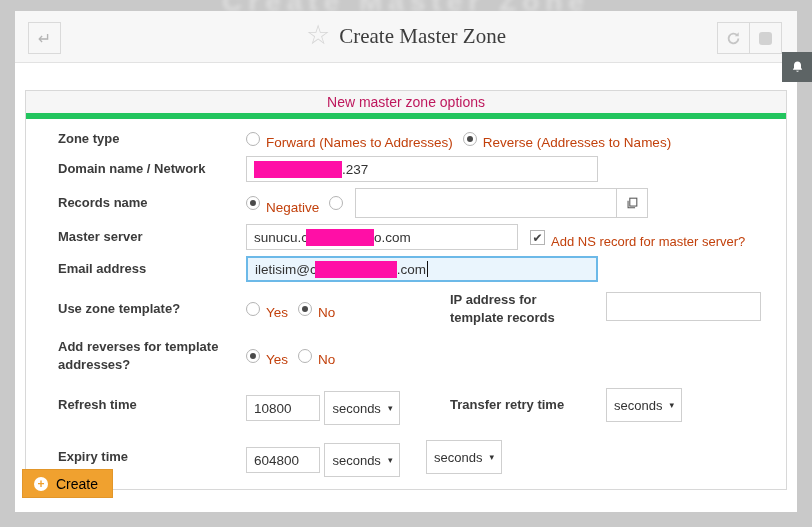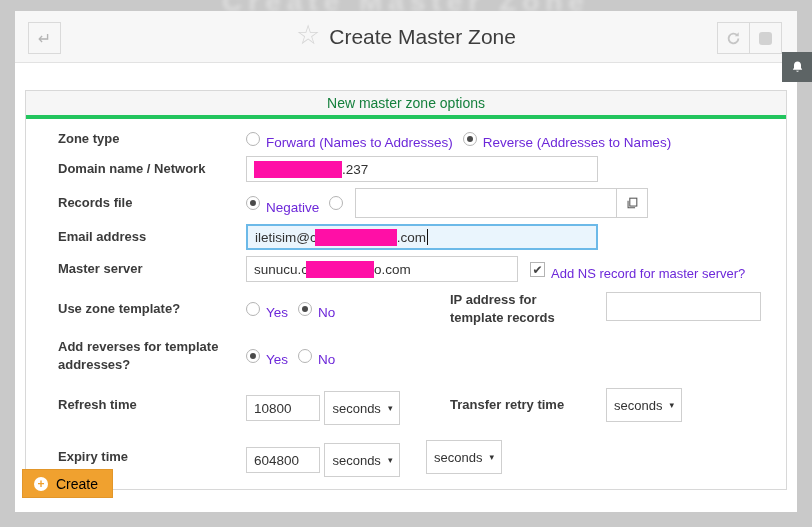--- a/index.html
+++ b/index.html
@@ -33,35 +33,35 @@
     color: #b5b5b5; font-size: 16px; cursor: pointer;
   }
   .back-btn { position: absolute; left: 13px; top: 11px; }
   .hdr-right { position: absolute; right: 15px; top: 11px; display: flex; }
   .hdr-right .icon-btn + .icon-btn { margin-left: -1px; }
   .stop-glyph { width: 13px; height: 13px; background: #d2d2d2; border-radius: 3px; }
   .title-wrap {
     height: 100%; display: flex; align-items: center; justify-content: center; gap: 9px;
   }
   .star-icon { color: #d6d6d6; font-size: 27px; line-height: 1; margin-top: -3px; }
-  .page-title { font-size: 21px; color: #3d3d3d; }
+  .page-title { font-size: 21px; color: #3d3d3d; font-family: Liberation Serif, serif; }
   .bell-tab {
     position: absolute; right: 0; top: 52px; width: 30px; height: 30px;
     background: var(--bell-bg, #5d6465); display: flex;
     align-items: center; justify-content: center; cursor: pointer; z-index: 5;
   }
   
   .panel {
     position: absolute; left: 10px; top: 79px; width: 762px;
     border: 1px solid #d8d8d8; background: #fff;
   }
   .panel-title {
-    height: 28px; background: #f6f6f6; border-bottom: 4px solid #22c55e;
+    height: 28px; background: #f6f6f6; border-bottom: 6px solid #22c55e;
     display: flex; align-items: center; justify-content: center;
-    font-size: 14px; color: #15803d;
+    font-size: 14px; color: #be185d;
   }
   .panel-body { padding: 5px 0 6px 0; }
   .frow {
     display: grid; grid-template-columns: 212px 180px 180px 1fr;
     align-items: center; padding: 3px 0 3px 8px;
   }
   .flabel { font-weight: bold; font-size: 13px; color: #3b3b3b; padding-right: 14px; line-height: 1.35; margin-left: 24px; }
   .span3 { grid-column: 2 / 5; }
   
   .tinput {
@@ -85,21 +85,21 @@
   .caret-cursor { display: inline-block; width: 1px; height: 16px; background: #111; margin-left: 1px; }
   .radio {
     display: inline-block; width: 14px; height: 14px; border-radius: 50%;
     border: 1px solid #b4b4b4; background: #fff; position: relative;
     vertical-align: -2px; cursor: pointer; flex: none;
   }
   .radio.checked::after {
     content: ""; position: absolute; left: 3px; top: 3px;
     width: 6px; height: 6px; border-radius: 50%; background: #4a4a4a;
   }
-  .rlabel { font-size: 13.5px; color: #6d28d9; margin: 8px 10px 0 6px; }
+  .rlabel { font-size: 13.5px; color: #c2410c; margin: 8px 10px 0 6px; }
   .ctl-inline { display: flex; align-items: center; }
   .checkbox {
     display: inline-block; width: 15px; height: 15px; border: 1px solid #b4b4b4;
     background: #fff; text-align: center; line-height: 14px; font-size: 12px;
     color: #444; cursor: pointer; flex: none;
   }
   .file-btn {
     width: 32px; height: 30px; border: 1px solid #cfcfcf; background: #fff;
     display: inline-flex; align-items: center; justify-content: center;
     margin-left: -1px; cursor: pointer; color: #555;
@@ -183,62 +183,62 @@
         <div class="flabel">Domain name / Network</div>
         <div class="span3">
           <div class="tinput w-domain">
             <span class="redact r-domain"></span>
               <span>.237</span>
           </div>
         </div>
       </div>
 
       <div class="frow">
-        <div class="flabel">Records file</div>
+        <div class="flabel">Records name</div>
         <div class="span3 ctl-inline">
           <span class="radio checked"></span>
           <span class="rlabel">Negative</span>
           <span class="radio" style="margin-right:12px"></span>
           <div class="tinput records-input"></div>
           <div class="file-btn">
             <span style="display:flex">
               <svg width="14" height="14" viewBox="0 0 16 16">
                 <rect x="5.5" y="2.5" width="8" height="9" fill="none" stroke="#555" stroke-width="1.2"></rect>
                 <path d="M3.5 5.5 v8 h8" fill="none" stroke="#555" stroke-width="1.2"></path>
               </svg>
             </span>
           </div>
         </div>
       </div>
 
       <div class="frow">
+        <div class="flabel">Master server</div>
+        <div class="span3 ctl-inline">
+          <div class="tinput w-master">
+            <span>sunucu.c</span>
+              <span class="redact r-master"></span>
+              <span>o.com</span>
+          </div>
+          <span class="checkbox" style="margin-left:12px">✔</span>
+          <span class="rlabel" style="font-size:13px">Add NS record for master server?</span>
+        </div>
+      </div>
+
+      <div class="frow">
         <div class="flabel">Email address</div>
         <div class="span3">
           <div class="tinput w-email focused">
             <span>iletisim@c</span>
               <span class="redact r-email"></span>
               <span>.com</span>
               <span class="caret-cursor"></span>
           </div>
         </div>
       </div>
 
-      <div class="frow">
-        <div class="flabel">Master server</div>
-        <div class="span3 ctl-inline">
-          <div class="tinput w-master">
-            <span>sunucu.c</span>
-              <span class="redact r-master"></span>
-              <span>o.com</span>
-          </div>
-          <span class="checkbox" style="margin-left:12px">✔</span>
-          <span class="rlabel" style="font-size:13px">Add NS record for master server?</span>
-        </div>
-      </div>
-
       <div class="frow" style="padding-top:6px;padding-bottom:6px">
         <div class="flabel">Use zone template?</div>
         <div class="ctl-inline">
           <span class="radio"></span>
           <span class="rlabel">Yes</span>
           <span class="radio checked"></span>
           <span class="rlabel">No</span>
         </div>
         <div class="flabel">IP address for template records</div>
         <div>

